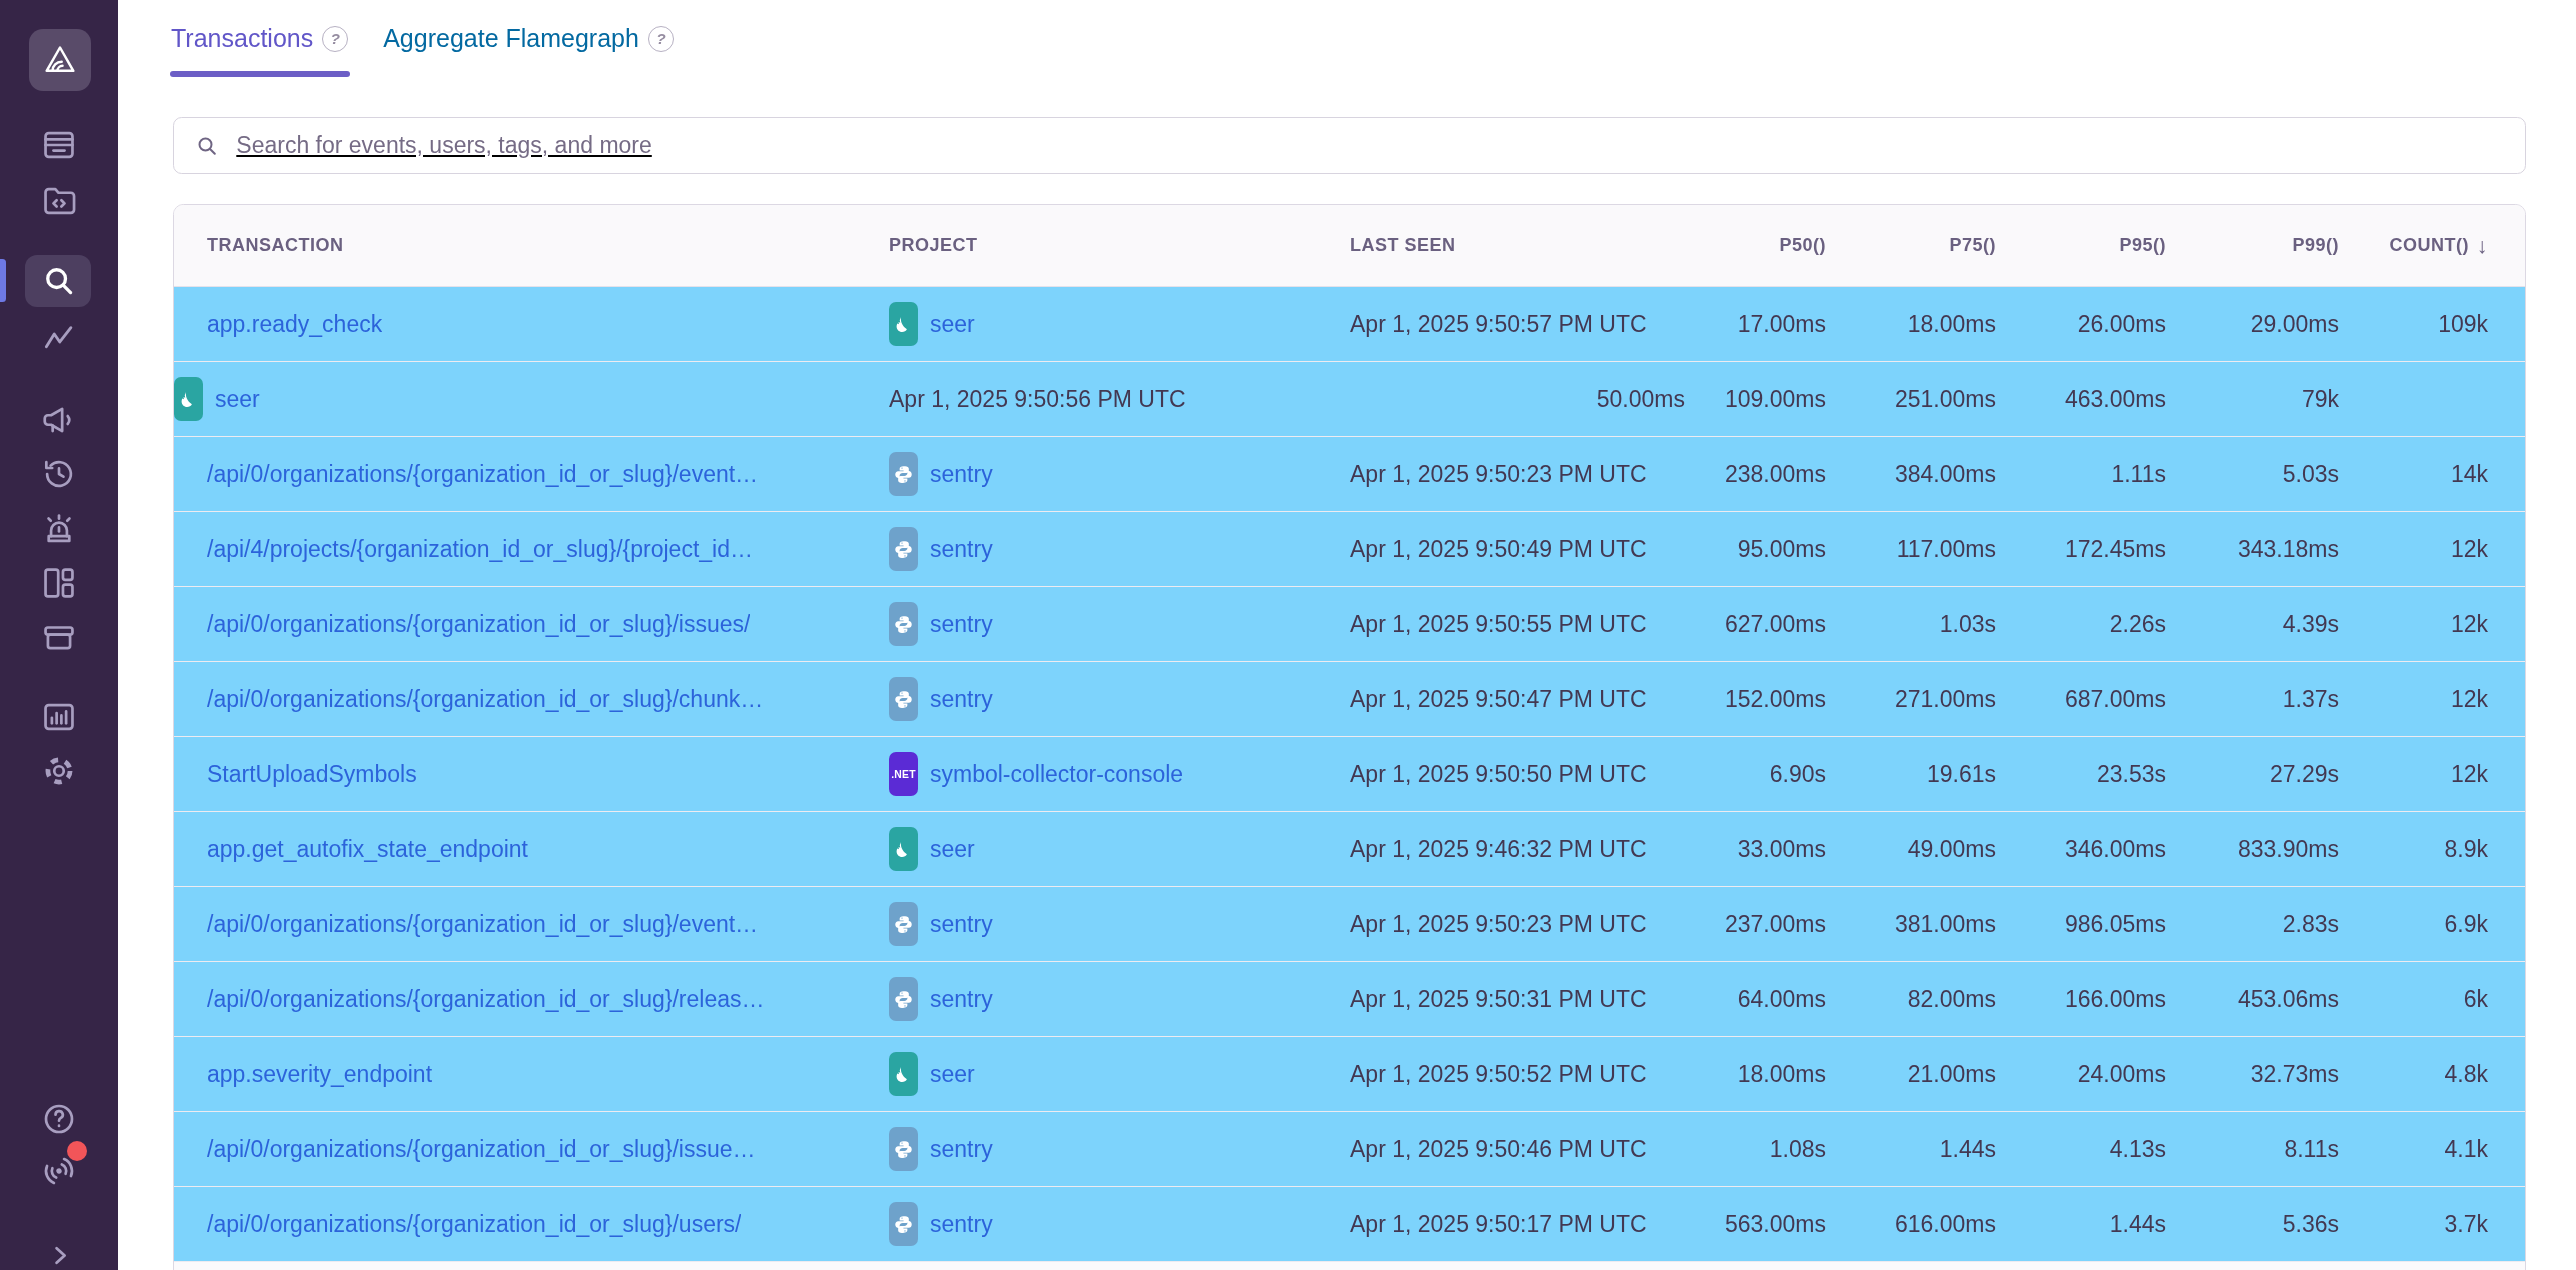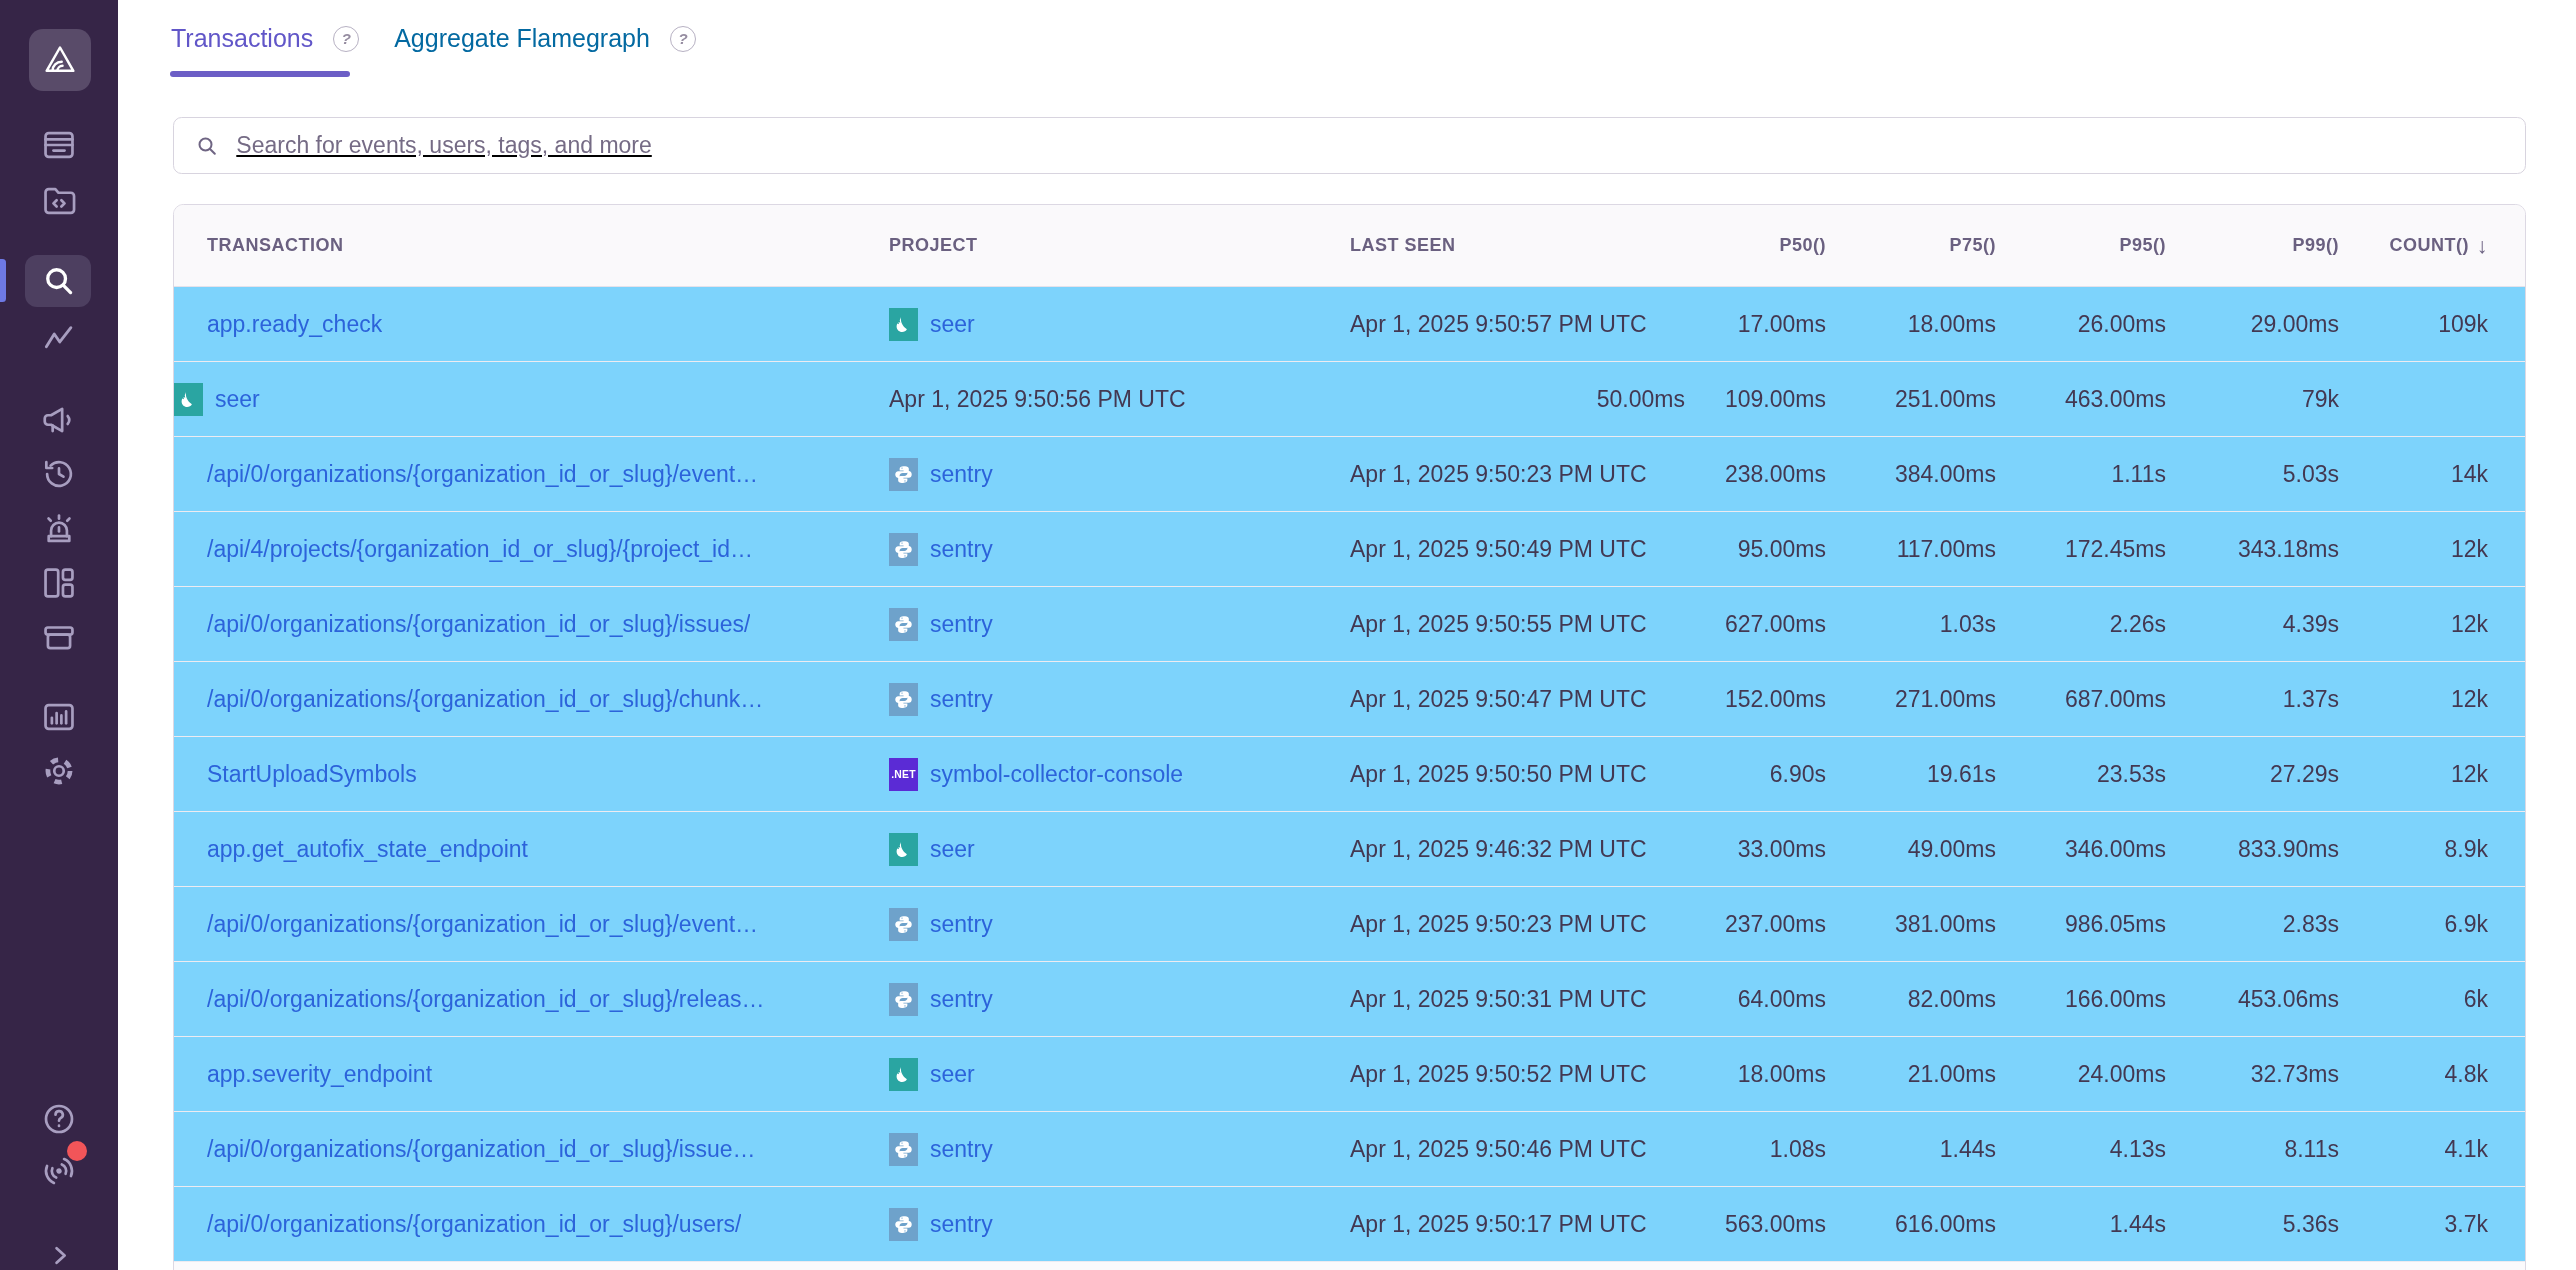--- a/index.html
+++ b/index.html
@@ -29,21 +29,21 @@
     position:absolute;left:0;top:259px;width:6px;height:43px;border-radius:0 3.5px 3.5px 0;
     background:#6e79e4;
   }
   .nav-item.search-item{z-index:2;}
   .notif-dot{
     position:absolute;left:67px;top:1141px;width:20px;height:20px;border-radius:50%;
     background:#f25559;z-index:3;
   }
   
   .tabs{position:absolute;left:171px;top:24px;display:flex;gap:35px;align-items:center;}
-  .tab{display:flex;align-items:center;gap:20px;cursor:pointer;}
+  .tab{display:flex;align-items:center;gap:9px;cursor:pointer;}
   .tab .tab-label{font-size:25px;font-weight:500;color:#0369a1;}
   .tab.active .tab-label{color:#6156c8;}
   .help-circle{
     width:26px;height:26px;border-radius:50%;border:1.7px solid #b7b1c3;box-sizing:border-box;
     display:flex;align-items:center;justify-content:center;
     font-size:15.5px;font-weight:700;color:#968da1;font-style:normal;
   }
   .tab-underline{
     position:absolute;left:170px;top:71px;width:180px;height:6px;border-radius:3.5px;background:#6c5ec6;
   }
@@ -74,21 +74,21 @@
   .th.right{justify-content:flex-end;}
   .th.first{padding-left:33px;}
   .sort-arrow{font-size:21.6px;font-weight:400;margin-left:7.8px;color:#6a6080;}
   .tr{height:74px;border-bottom:0.9px solid #edebf1;background:#7dd3fc;}
   .td{font-size:23px;color:#433852;display:flex;align-items:center;overflow:hidden;white-space:nowrap;}
   .td.right{justify-content:flex-end;}
   .td.first{padding-left:33px;}
   .txn-link{color:#2c63da;text-decoration:none;overflow:hidden;white-space:nowrap;cursor:pointer;}
   .proj{display:flex;align-items:center;gap:12px;cursor:pointer;justify-content:space-between;}
   .proj-tile{
-    width:29px;height:33px;border-radius:0;display:flex;align-items:center;justify-content:center;
+    width:29px;height:44px;border-radius:7px;display:flex;align-items:center;justify-content:center;
     flex:none;
   }
   .proj-tile.seer{background:#2aa5a2;}
   .proj-tile.python{background:#6ea2cb;}
   .proj-tile.dotnet{background:#5b2bd5;}
   .dotnet-label{color:#fff;font-size:10.4px;font-weight:700;letter-spacing:0.2px;}
   .proj-name{color:#2c63da;font-size:23px;}
   .tfoot{height:26px;background:#fbfafc;}
 </style>
 </head>

